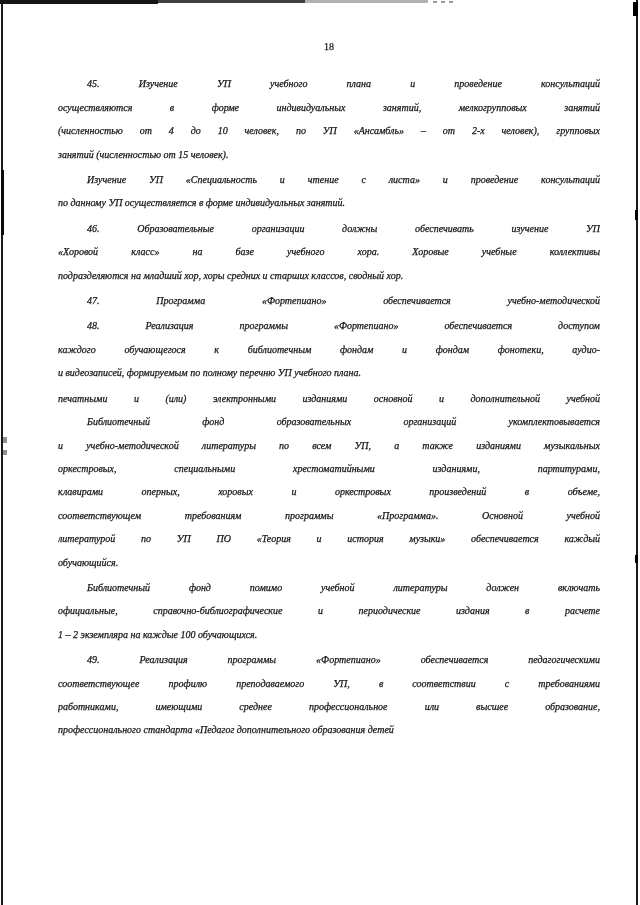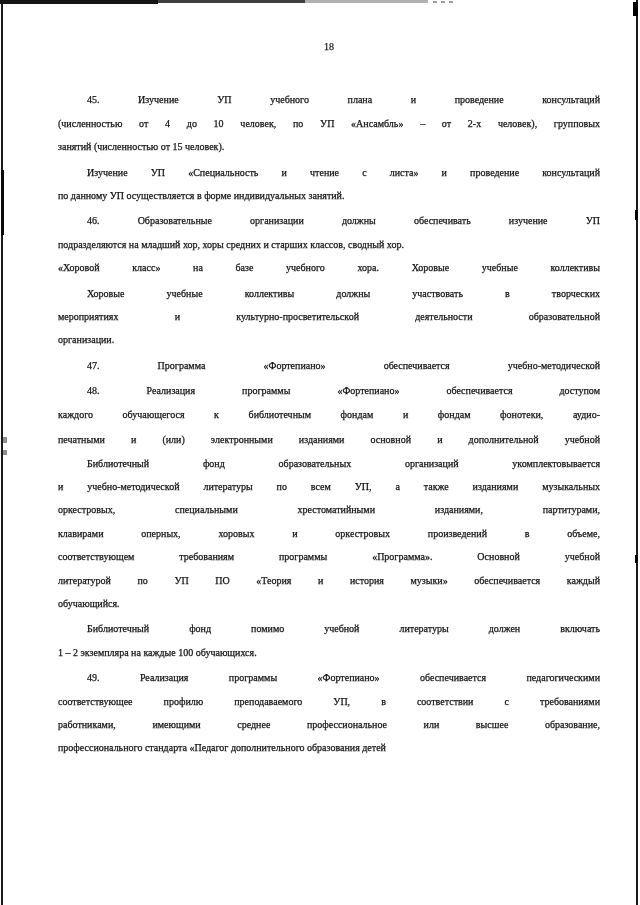--- a/index.html
+++ b/index.html
@@ -46,21 +46,21 @@
     top: 0;
     width: 542px;
     font-size: 10px;
     line-height: 23.4px;
     -webkit-text-stroke: 0.25px currentColor;
   }
   .page-number {
     margin-top: 35px;
     text-align: center;
   }
-  .paragraphs { margin-top: 30px; }
+  .paragraphs { margin-top: 14px; font-style: italic; }
   .para { margin: 0 0 2px 0; }
   .line {
     text-align: justify;
     text-align-last: justify;
     overflow: hidden;
   }
   .line.first { text-indent: 29px; }
   .line.last  { text-align-last: left; }
 </style>
 </head>
@@ -81,56 +81,54 @@
   <div class="artifact dot2"></div>
   <div class="artifact dot3"></div>
   <div class="artifact lm1"></div>
   <div class="artifact lm2"></div>
 
   <div class="content-area">
     <div class="page-number">18</div>
     <div class="paragraphs">
         <div class="para">
           <div class="line first">45. Изучение УП учебного плана и проведение консультаций</div>
+          <div class="line">осуществляются в форме индивидуальных занятий, мелкогрупповых занятий</div>
           <div class="line">(численностью от 4 до 10 человек, по УП «Ансамбль» – от 2-х человек), групповых</div>
           <div class="line last">занятий (численностью от 15 человек).</div>
         </div>
         <div class="para">
           <div class="line first">Изучение УП «Специальность и чтение с листа» и проведение консультаций</div>
           <div class="line last">по данному УП осуществляется в форме индивидуальных занятий.</div>
         </div>
         <div class="para">
           <div class="line first">46. Образовательные организации должны обеспечивать изучение УП</div>
+          <div class="line">«Хоровой класс» на базе учебного хора. Хоровые учебные коллективы</div>
           <div class="line last">подразделяются на младший хор, хоры средних и старших классов, сводный хор.</div>
-          <div class="line">«Хоровой класс» на базе учебного хора. Хоровые учебные коллективы</div>
-        </div>
-        <div class="para">
-          <div class="line first">Хоровые учебные коллективы должны участвовать в творческих</div>
-          <div class="line">мероприятиях и культурно-просветительской деятельности образовательной</div>
-          <div class="line last">организации.</div>
         </div>
         <div class="para">
           <div class="line first">47. Программа «Фортепиано» обеспечивается учебно-методической</div>
         </div>
         <div class="para">
           <div class="line first">48. Реализация программы «Фортепиано» обеспечивается доступом</div>
           <div class="line">каждого обучающегося к библиотечным фондам и фондам фонотеки, аудио-</div>
+          <div class="line last">и видеозаписей, формируемым по полному перечню УП учебного плана.</div>
         </div>
         <div class="para">
           <div class="line">печатными и (или) электронными изданиями основной и дополнительной учебной</div>
           <div class="line first">Библиотечный фонд образовательных организаций укомплектовывается</div>
           <div class="line">и учебно-методической литературы по всем УП, а также изданиями музыкальных</div>
           <div class="line">оркестровых, специальными хрестоматийными изданиями, партитурами,</div>
           <div class="line">клавирами оперных, хоровых и оркестровых произведений в объеме,</div>
           <div class="line">соответствующем требованиям программы «Программа». Основной учебной</div>
           <div class="line">литературой по УП ПО «Теория и история музыки» обеспечивается каждый</div>
           <div class="line last">обучающийся.</div>
         </div>
         <div class="para">
           <div class="line first">Библиотечный фонд помимо учебной литературы должен включать</div>
+          <div class="line">официальные, справочно-библиографические и периодические издания в расчете</div>
           <div class="line last">1 – 2 экземпляра на каждые 100 обучающихся.</div>
         </div>
         <div class="para">
           <div class="line first">49. Реализация программы «Фортепиано» обеспечивается педагогическими</div>
           <div class="line">соответствующее профилю преподаваемого УП, в соответствии с требованиями</div>
           <div class="line">работниками, имеющими среднее профессиональное или высшее образование,</div>
           <div class="line last">профессионального стандарта «Педагог дополнительного образования детей</div>
         </div>
       </div>
   </div>

